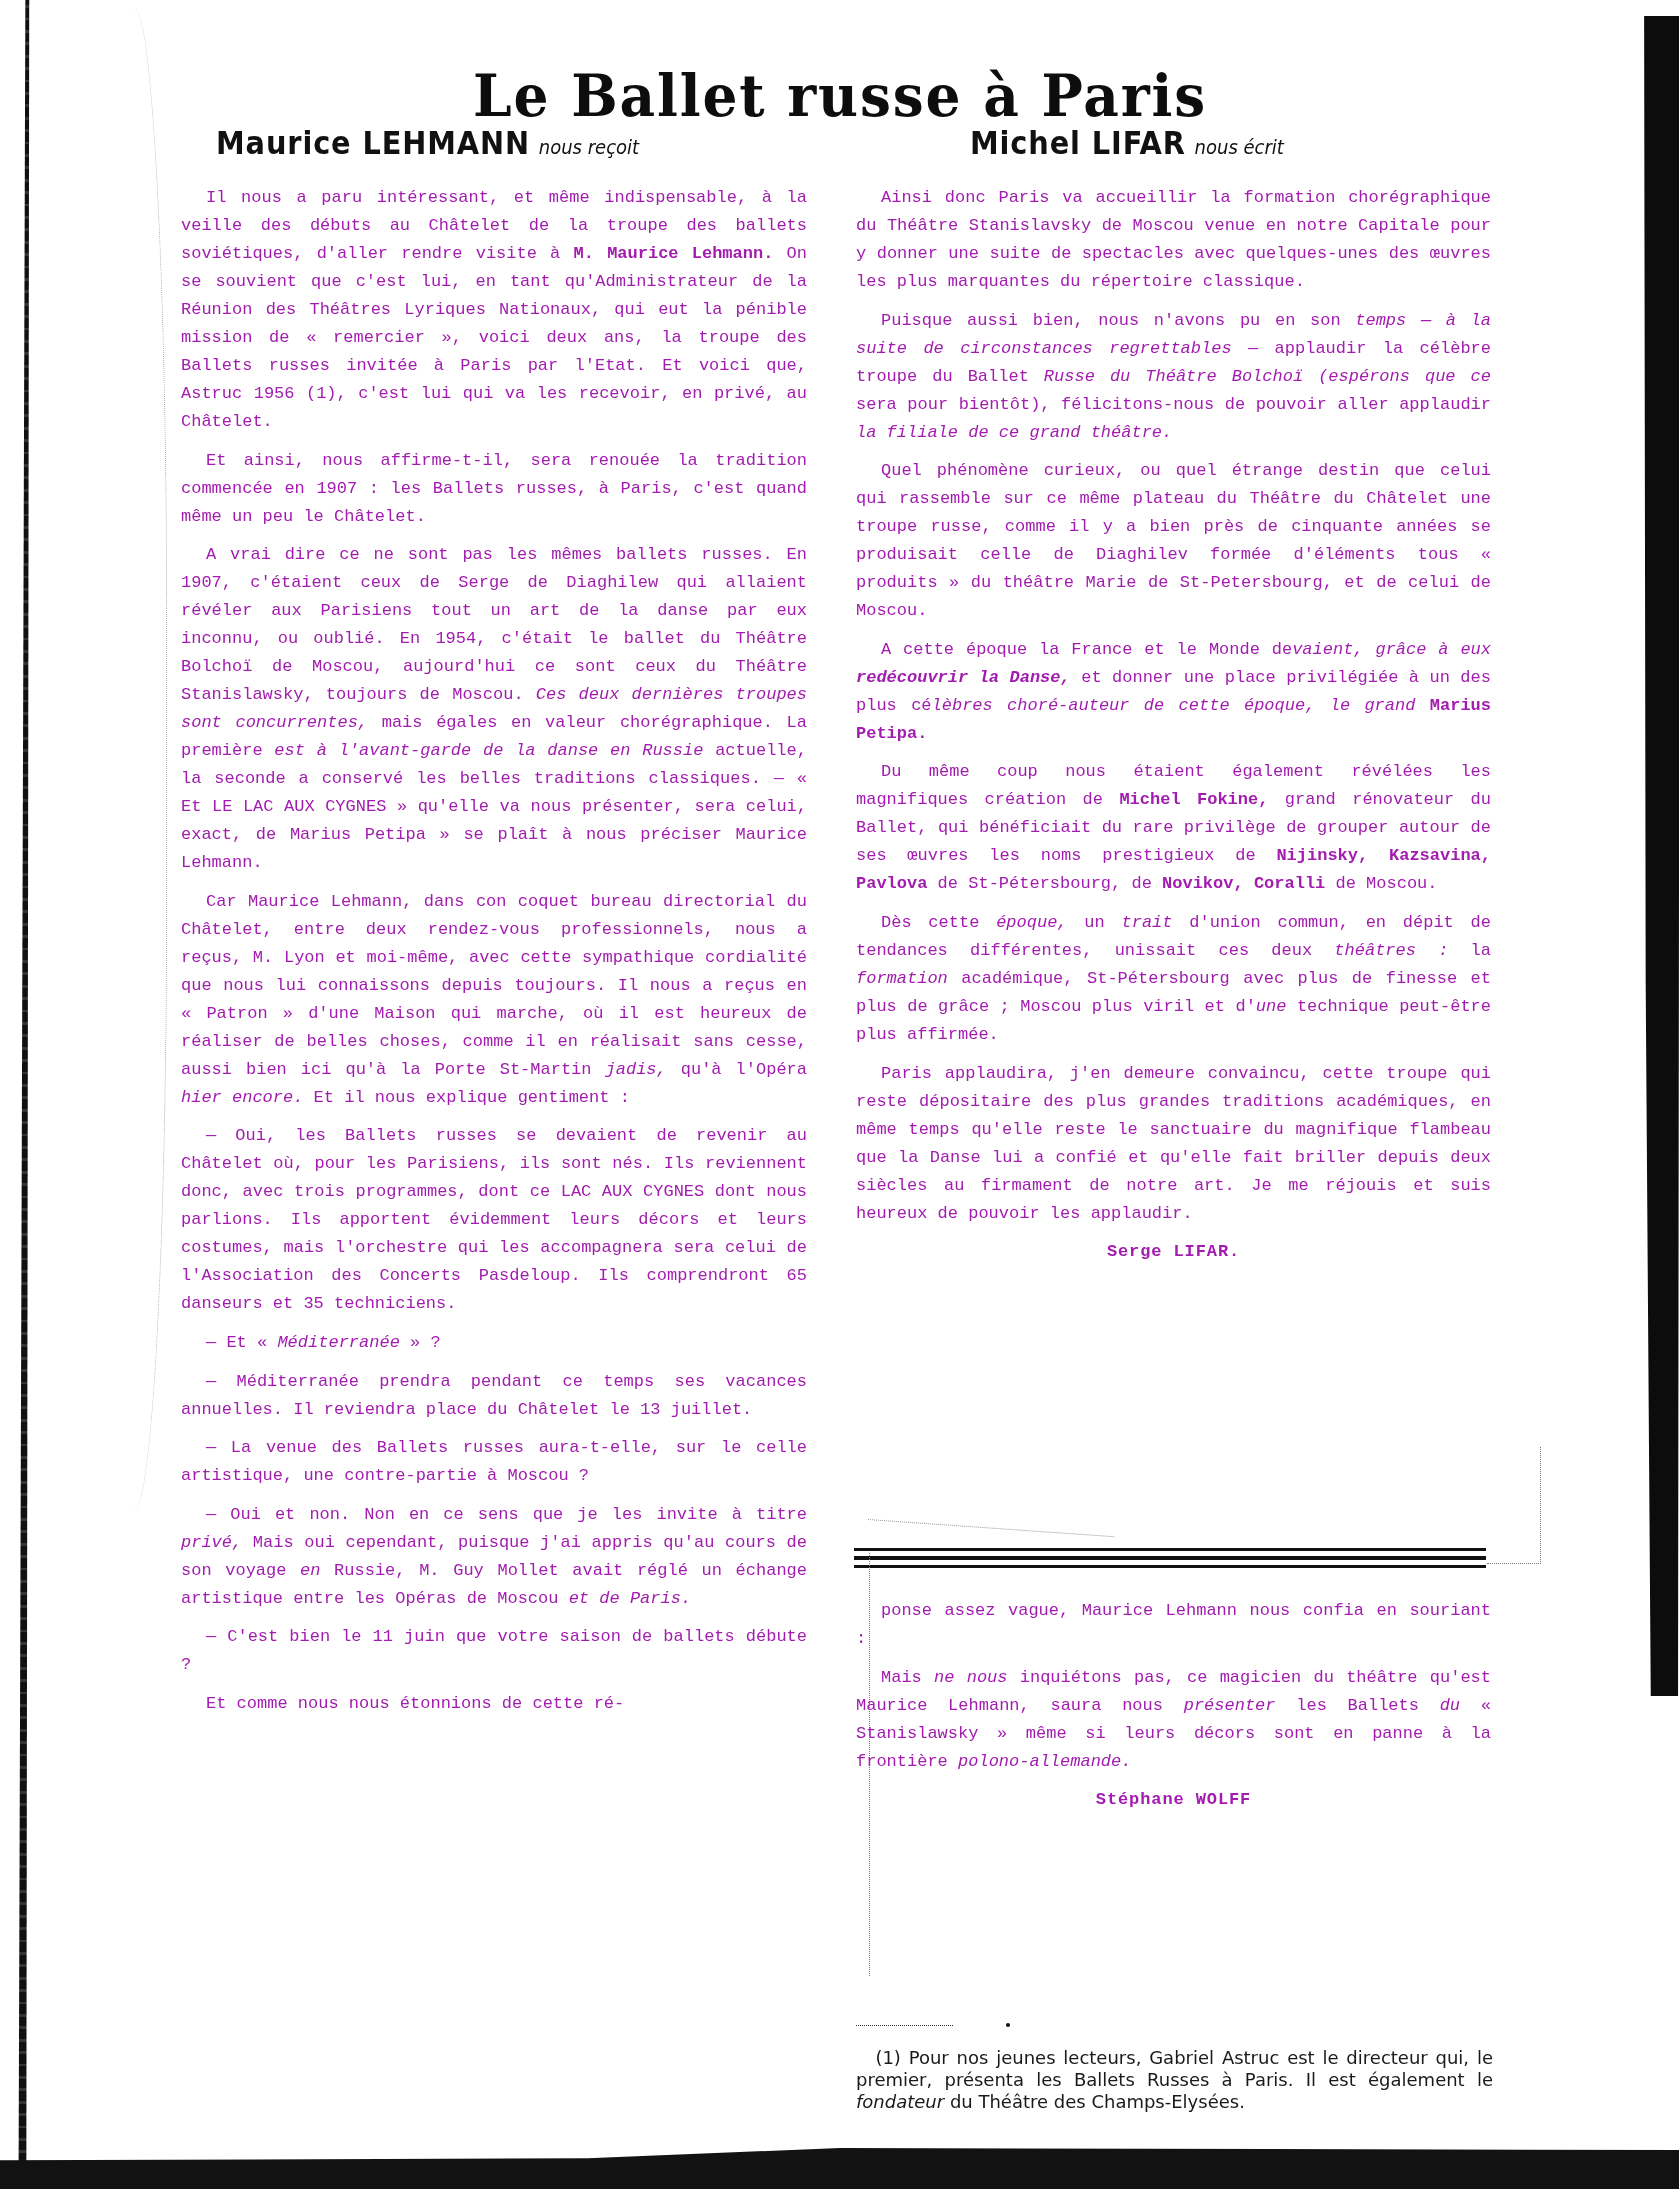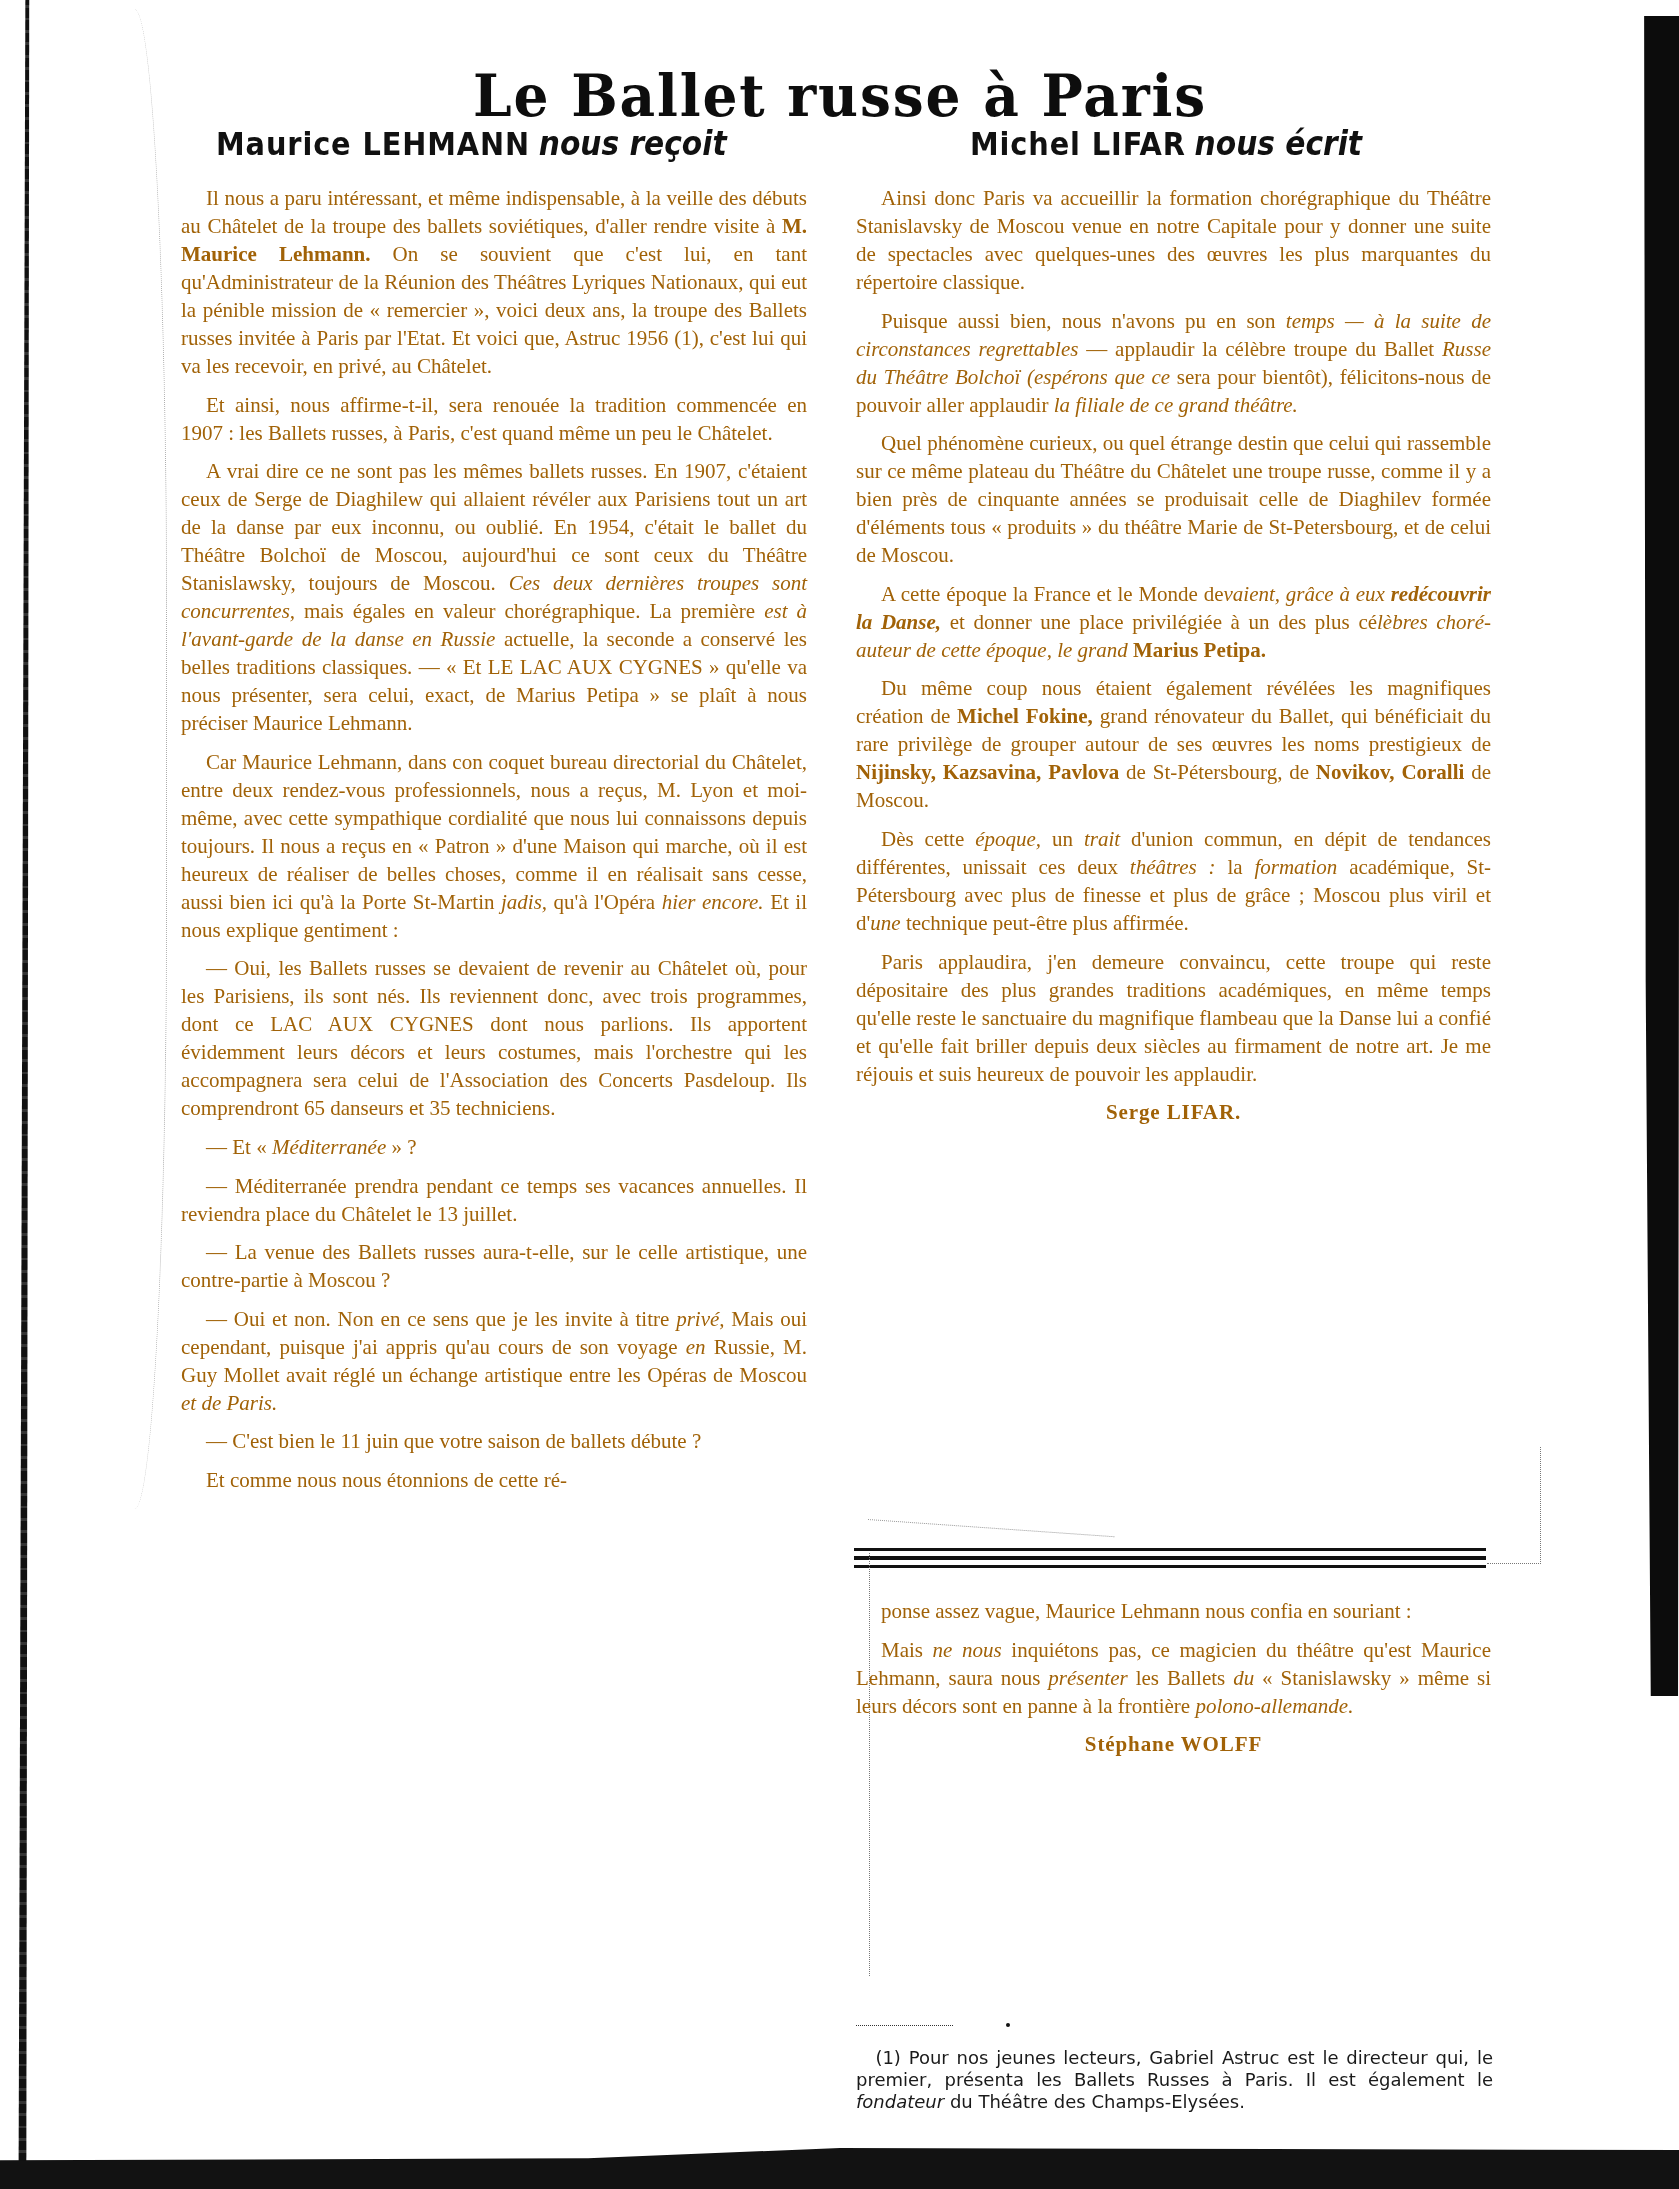--- a/index.html
+++ b/index.html
@@ -8,26 +8,26 @@
   
   .scan-left-edge { position: absolute; left: 17.6px; top: 0; width: 19.4px; height: 2179px; background: repeating-linear-gradient(180deg, #111 0 5.3px, #333 5.3px 8px, #111 8px 12.4px); clip-path: polygon(40% 0, 60% 0, 45% 100%, 5% 100%); }
   .scan-left-curve { position: absolute; left: 113px; top: 8.8px; width: 53px; height: 1500px; border-right: 1.8px dotted #666; border-radius: 0 60% 60% 0 / 0 40% 40% 0; opacity: .55; }
   .scan-right-edge { position: absolute; left: 1641px; top: 16px; width: 39px; height: 2100px; background: #0c0c0c; clip-path: polygon(0 0, 100% 0, 95% 80%, 25% 80%, 12% 46%, 8% 0); }
   .scan-bottom-edge { position: absolute; left: 0; top: 2148px; width: 1680px; height: 41px; background: #121212; clip-path: polygon(0 30%, 35% 25%, 50% 0, 100% 5%, 100% 100%, 0 100%); }
 
   
   .title { position: absolute; left: 0; width: 1680px; top: 26.5px; text-align: center; font-family: "DejaVu Serif", serif; font-weight: 900; font-size: 55px; letter-spacing: 1.8px; color: #0d0d0d; transform: scaleY(1.05); }
   .byline { position: absolute; top: 124px; font-size: 32px; font-family: "DejaVu Sans Condensed", "DejaVu Sans", sans-serif; }
   .byline .name { font-weight: 700; letter-spacing: 0.9px; }
-  .byline .verb { font-style: italic; font-weight: 700; font-size: 33px; margin-left: 8.8px; }
+  .byline .verb { font-style: italic; font-weight: 400; font-size: 20px; margin-left: 8.8px; }
   .byline.left { left: 216px; }
   .byline.right { left: 970px; }
 
   
-  .col { position: absolute; font-family: Liberation Serif, serif; font-size: 21px; line-height: 28px; text-align: justify; color: #a16207; }
+  .col { position: absolute; font-family: Liberation Mono, monospace; font-size: 17px; line-height: 28px; text-align: justify; color: #a21caf; }
   .col p { margin: 0 0 10.6px 0; text-indent: 25px; }
   .col-left { left: 181px; top: 184px; width: 626px; }
   .col-right { left: 856px; top: 184px; width: 635px; }
   .col-right-lower { left: 856px; top: 1597px; width: 635px; }
   b { font-weight: 700; }
   i, em { font-style: italic; }
 
   .signature { text-align: center; font-weight: 700; letter-spacing: 0.9px; margin: 8.8px 53px 0 0; text-indent: 0 !important; }
 
   .rule-block { position: absolute; left: 854px; top: 1548px; width: 632px; height: 23px; }

